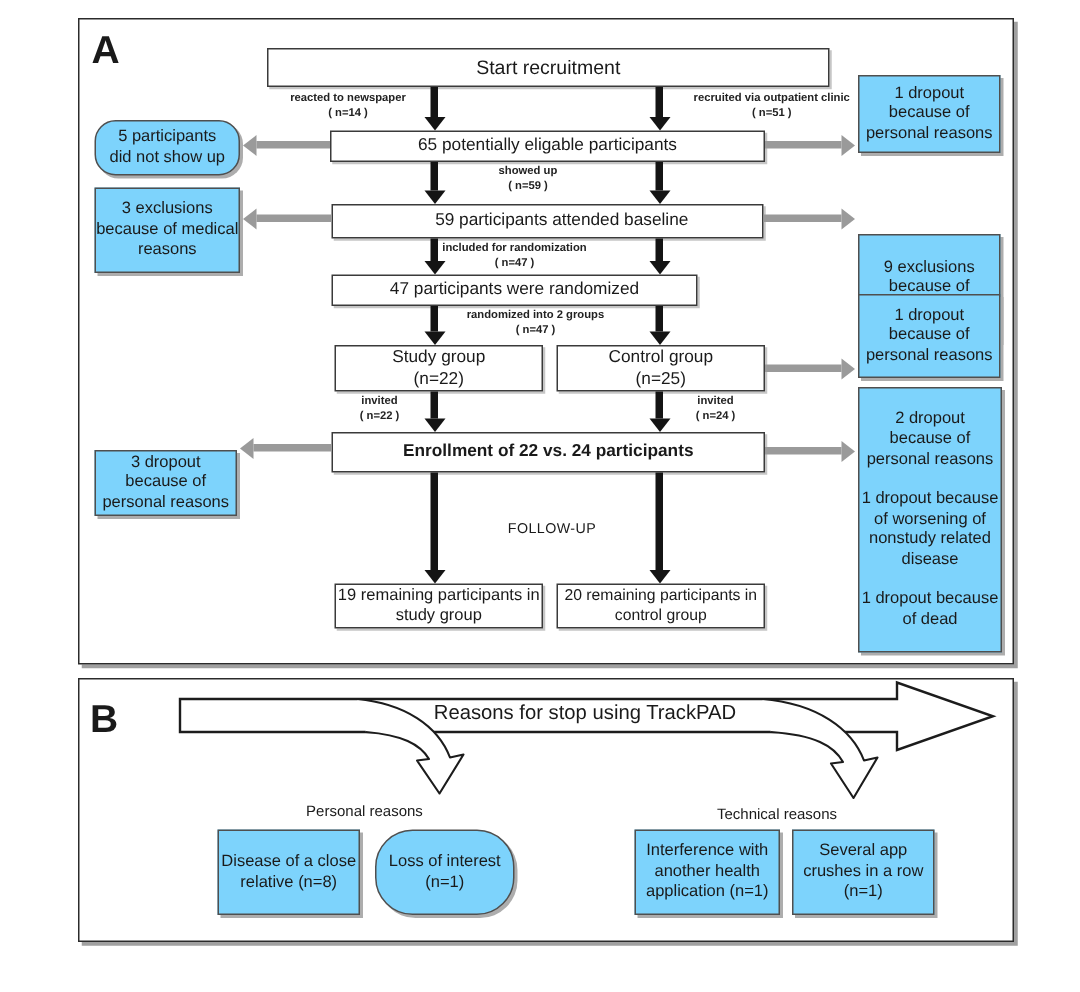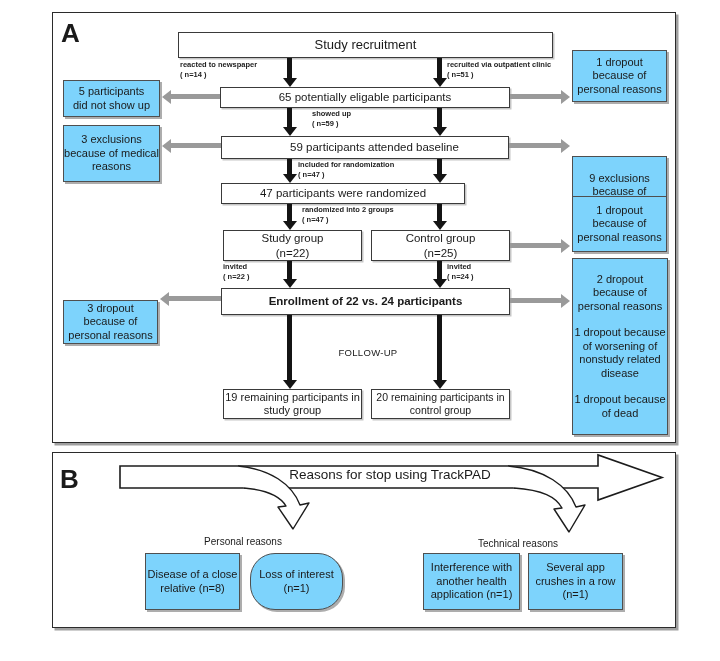--- a/index.html
+++ b/index.html
@@ -38,53 +38,53 @@
     content:"";position:absolute;left:-9px;top:-4.5px;width:0;height:0;
     border-top:7px solid transparent;border-bottom:7px solid transparent;
     border-right:9px solid #9a9a9a;
   }
   .harrow.right::after{
     content:"";position:absolute;right:-9px;top:-4.5px;width:0;height:0;
     border-top:7px solid transparent;border-bottom:7px solid transparent;
     border-left:9px solid #9a9a9a;
   }
   .lbl{
-    position:absolute;font-size:7.5px;font-weight:bold;
+    position:absolute;font-size:7.5px;font-weight:bold;text-align:center;
     white-space:pre-line;line-height:1.35;color:#222;
   }
   .followup{position:absolute;font-size:9.5px;text-align:center;letter-spacing:.3px;}
   .branch-label{position:absolute;font-size:10px;text-align:center;}
   .banner-text{
     position:absolute;font-size:13.5px;text-align:center;line-height:1;
   }
   svg{position:absolute;overflow:visible;}
 </style>
 </head>
 <body>
 
 <div id="root">
 
   <div class="frame" style="left:52px;top:12px;width:624px;height:431px;"></div>
   <div class="panel-letter" style="left:61px;top:20px;">A</div>
 
-  <div class="box box-white" style="left:178px;top:32px;width:375px;height:26px;font-size:13px;">Study recruitment</div>
+  <div class="box box-white" style="left:178px;top:32px;width:375px;height:26px;font-size:13px;">Start recruitment</div>
   <div class="box box-white" style="left:220px;top:87px;width:290px;height:21px;">65 potentially eligable participants</div>
   <div class="box box-white" style="left:221px;top:136px;width:288px;height:23px;padding-left:19px;">59 participants attended baseline</div>
   <div class="box box-white" style="left:221px;top:183px;width:244px;height:21px;">47 participants were randomized</div>
   <div class="box box-white" style="left:223px;top:230px;width:139px;height:31px;">Study group
 (n=22)</div>
   <div class="box box-white" style="left:371px;top:230px;width:139px;height:31px;">Control group
 (n=25)</div>
   <div class="box box-white bold" style="left:221px;top:288px;width:289px;height:27px;">Enrollment of 22 vs. 24 participants</div>
   <div class="box box-white" style="left:223px;top:389px;width:139px;height:30px;font-size:11px;">19 remaining participants in
 study group</div>
   <div class="box box-white" style="left:371px;top:389px;width:139px;height:30px;font-size:10.5px;">20 remaining participants in
 control group</div>
 
-  <div class="box box-gray" style="left:63px;top:80px;width:97px;height:37px;">5 participants
+  <div class="box box-gray" style="left:63px;top:80px;width:97px;height:37px;border-radius:14px;">5 participants
 did not show up</div>
   <div class="box box-gray" style="left:63px;top:125px;width:97px;height:57px;">3 exclusions
 because of medical
 reasons</div>
   <div class="box box-gray" style="left:63px;top:300px;width:95px;height:44px;">3 dropout
 because of
 personal reasons</div>
 
   <div class="box box-gray" style="left:572px;top:50px;width:95px;height:52px;">1 dropout
 because of
@@ -127,21 +127,21 @@
   <div class="harrow right" style="left:509px;top:143px;width:52px;"></div>
   <div class="harrow right" style="left:510px;top:243px;width:51px;"></div>
   <div class="harrow right" style="left:510px;top:298px;width:51px;"></div>
 
   <div class="lbl" style="left:180px;top:60px;width:104px;">reacted to newspaper
 ( n=14 )</div>
   <div class="lbl" style="left:447px;top:60px;width:135px;">recruited via outpatient clinic
 ( n=51 )</div>
   <div class="lbl" style="left:312px;top:109px;width:80px;">showed up
 ( n=59 )</div>
-  <div class="lbl" style="left:298px;top:160px;width:110px;">included for randomization
+  <div class="lbl" style="left:288px;top:160px;width:110px;">included for randomization
 ( n=47 )</div>
   <div class="lbl" style="left:302px;top:205px;width:110px;">randomized into 2 groups
 ( n=47 )</div>
   <div class="lbl" style="left:223px;top:262px;width:60px;">invited
 ( n=22 )</div>
   <div class="lbl" style="left:447px;top:262px;width:60px;">invited
 ( n=24 )</div>
   <div class="followup" style="left:330px;top:347px;width:76px;">FOLLOW-UP</div>
 
   <div class="frame" style="left:52px;top:452px;width:624px;height:176px;"></div>

